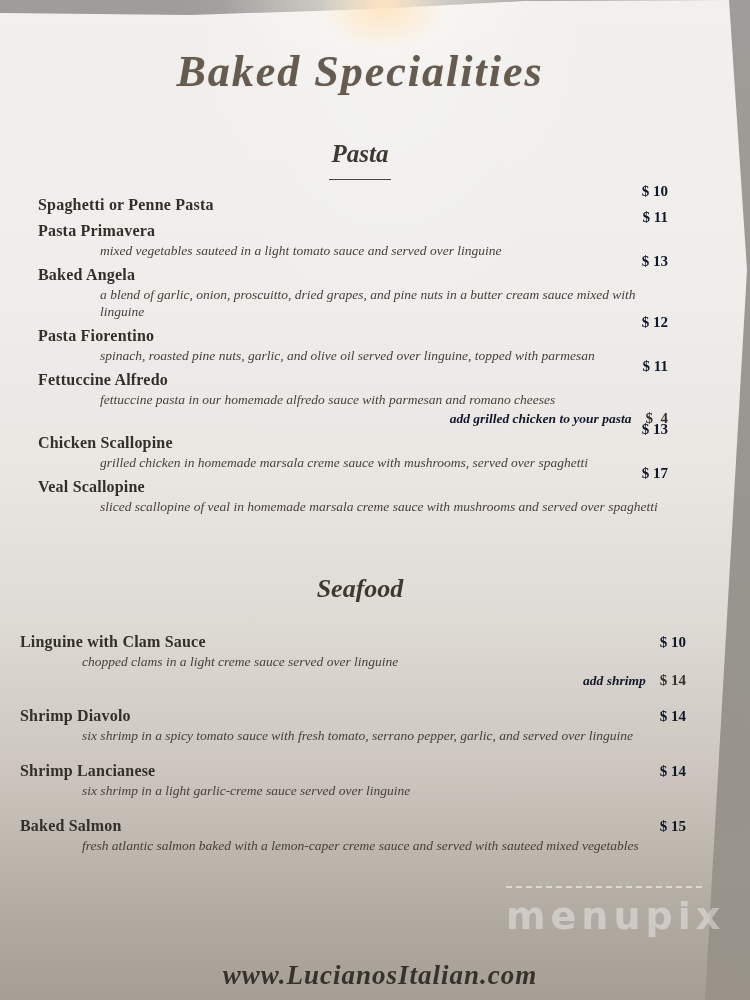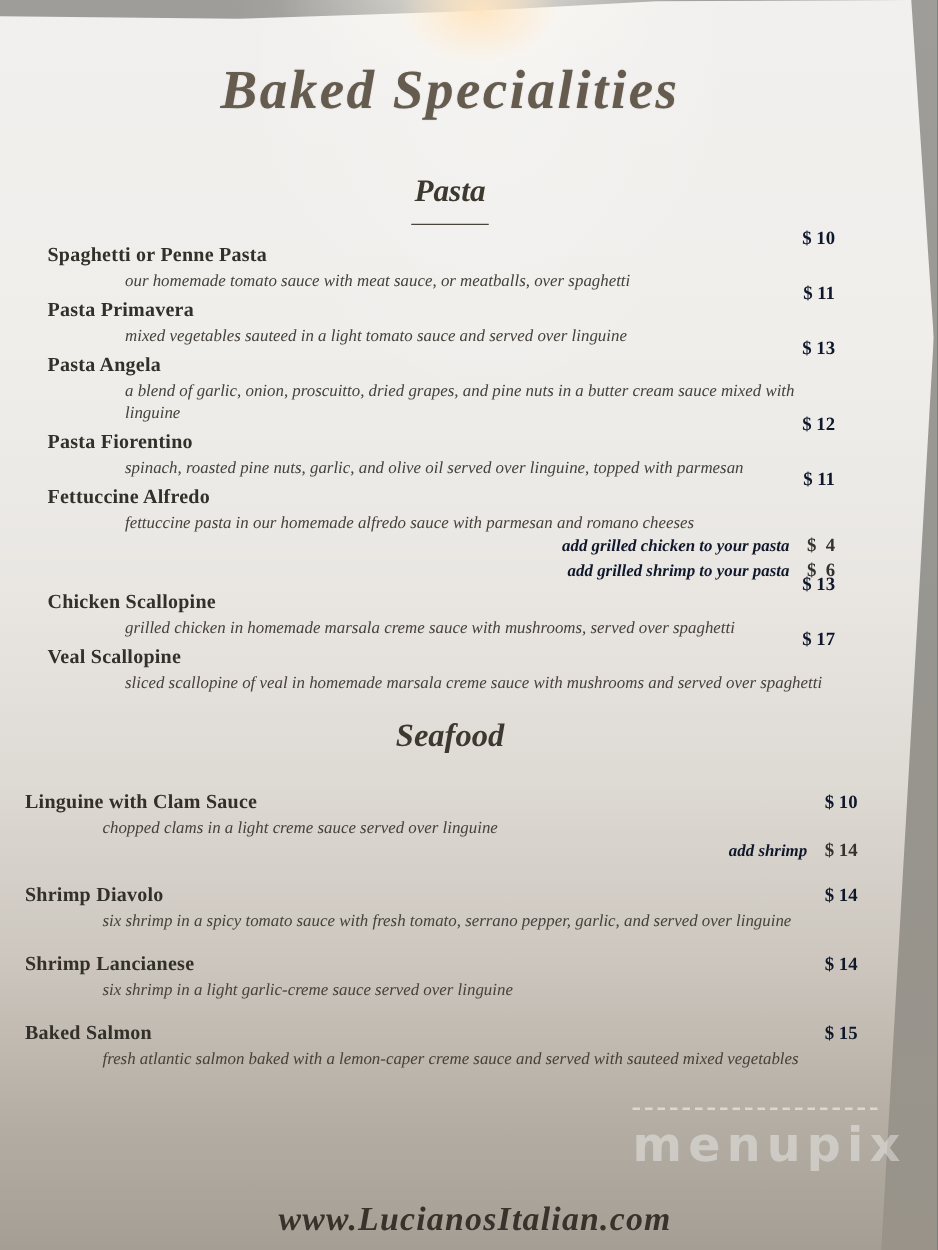--- a/index.html
+++ b/index.html
@@ -97,52 +97,47 @@
 
     <h1 class="title">Baked Specialities</h1>
 
     <h2 class="section-header pasta-pos"><span class="underlined">Pasta</span></h2>
 
     <div class="items pasta-items">
 
       <div class="menu-item">
         <div class="price">$ 10</div>
         <div class="name">Spaghetti or Penne Pasta</div>
-        <div class="desc">our homemade tomato sauce with meat sauce, or meatballs, over spaghetti</div>
       </div>
 
       <div class="menu-item">
         <div class="price">$ 11</div>
         <div class="name">Pasta Primavera</div>
         <div class="desc">mixed vegetables sauteed in a light tomato sauce and served over linguine</div>
       </div>
 
       <div class="menu-item">
         <div class="price">$ 13</div>
-        <div class="name">Pasta Angela</div>
+        <div class="name">Baked Angela</div>
         <div class="desc">a blend of garlic, onion, proscuitto, dried grapes, and pine nuts in a butter cream sauce mixed with linguine</div>
       </div>
 
       <div class="menu-item">
         <div class="price">$ 12</div>
         <div class="name">Pasta Fiorentino</div>
         <div class="desc">spinach, roasted pine nuts, garlic, and olive oil served over linguine, topped with parmesan</div>
       </div>
 
       <div class="menu-item">
         <div class="price">$ 11</div>
         <div class="name">Fettuccine Alfredo</div>
         <div class="desc">fettuccine pasta in our homemade alfredo sauce with parmesan and romano cheeses</div>
         <div class="addon">
           <span class="addon-label">add grilled chicken to your pasta</span>
           <span class="addon-price">$  4</span>
-        </div>
-        <div class="addon">
-          <span class="addon-label">add grilled shrimp to your pasta</span>
-          <span class="addon-price">$  6</span>
         </div>
       </div>
 
       <div class="menu-item">
         <div class="price">$ 13</div>
         <div class="name">Chicken Scallopine</div>
         <div class="desc">grilled chicken in homemade marsala creme sauce with mushrooms, served over spaghetti</div>
       </div>
 
       <div class="menu-item">

